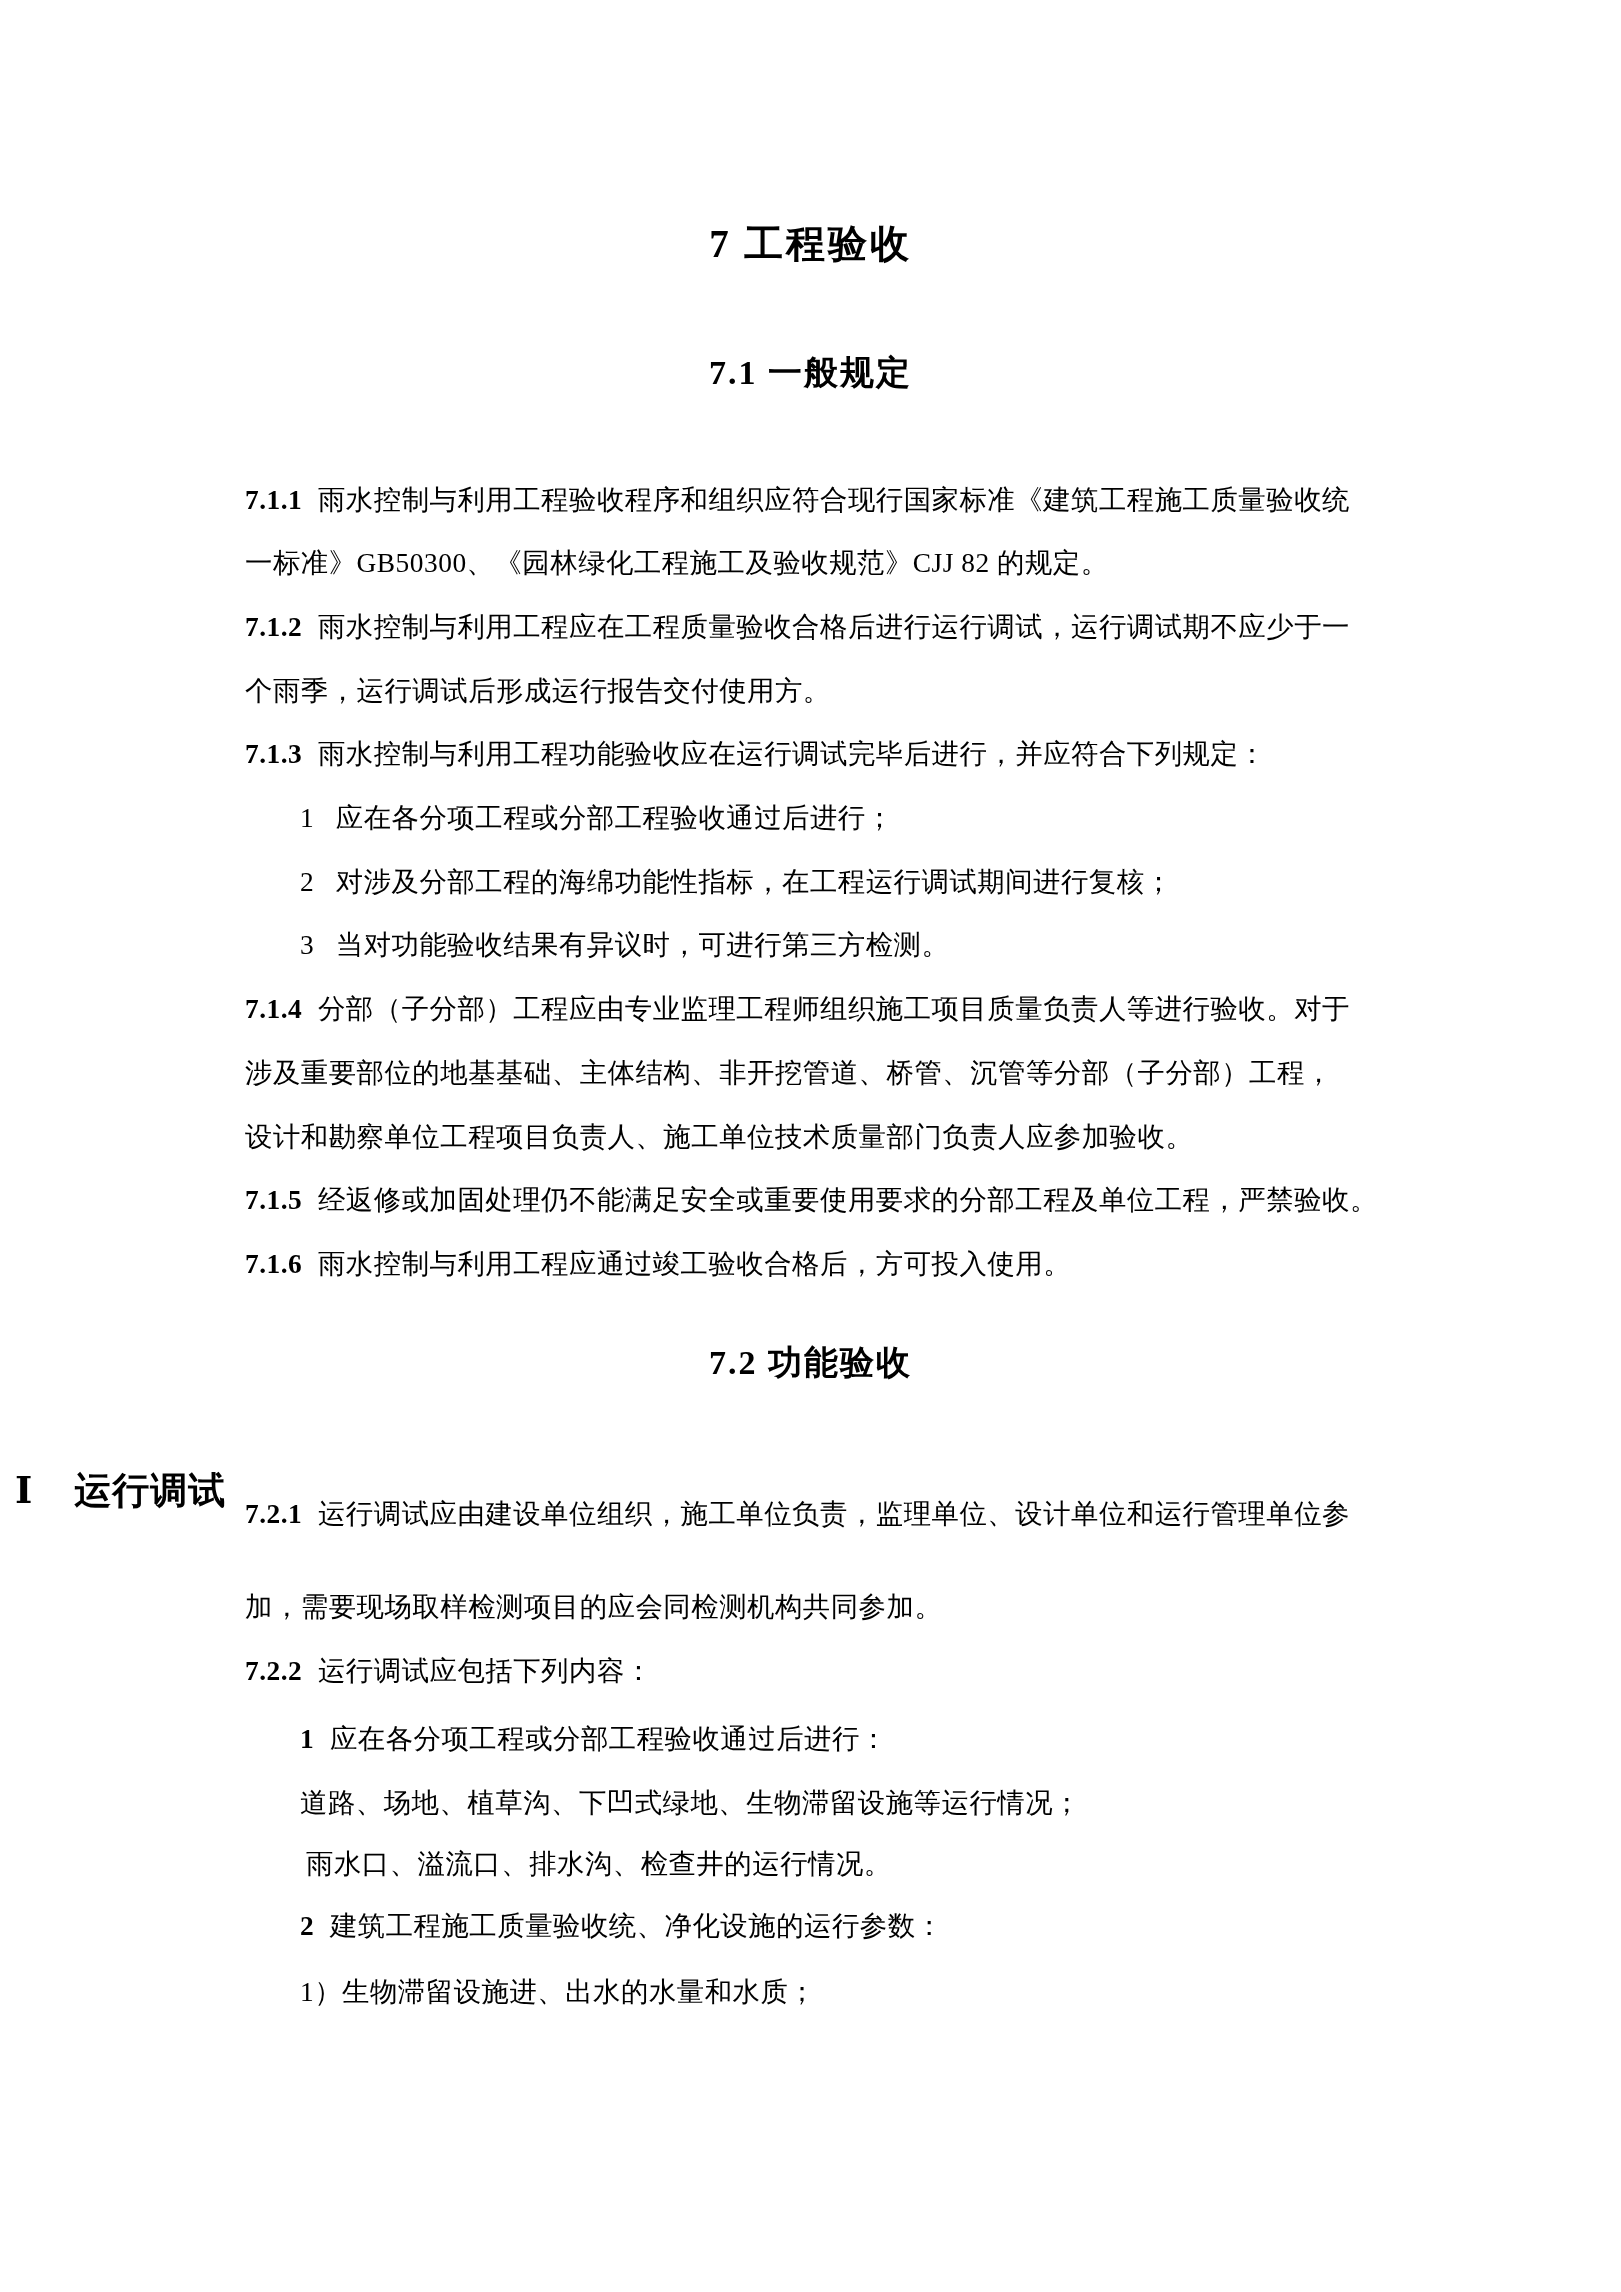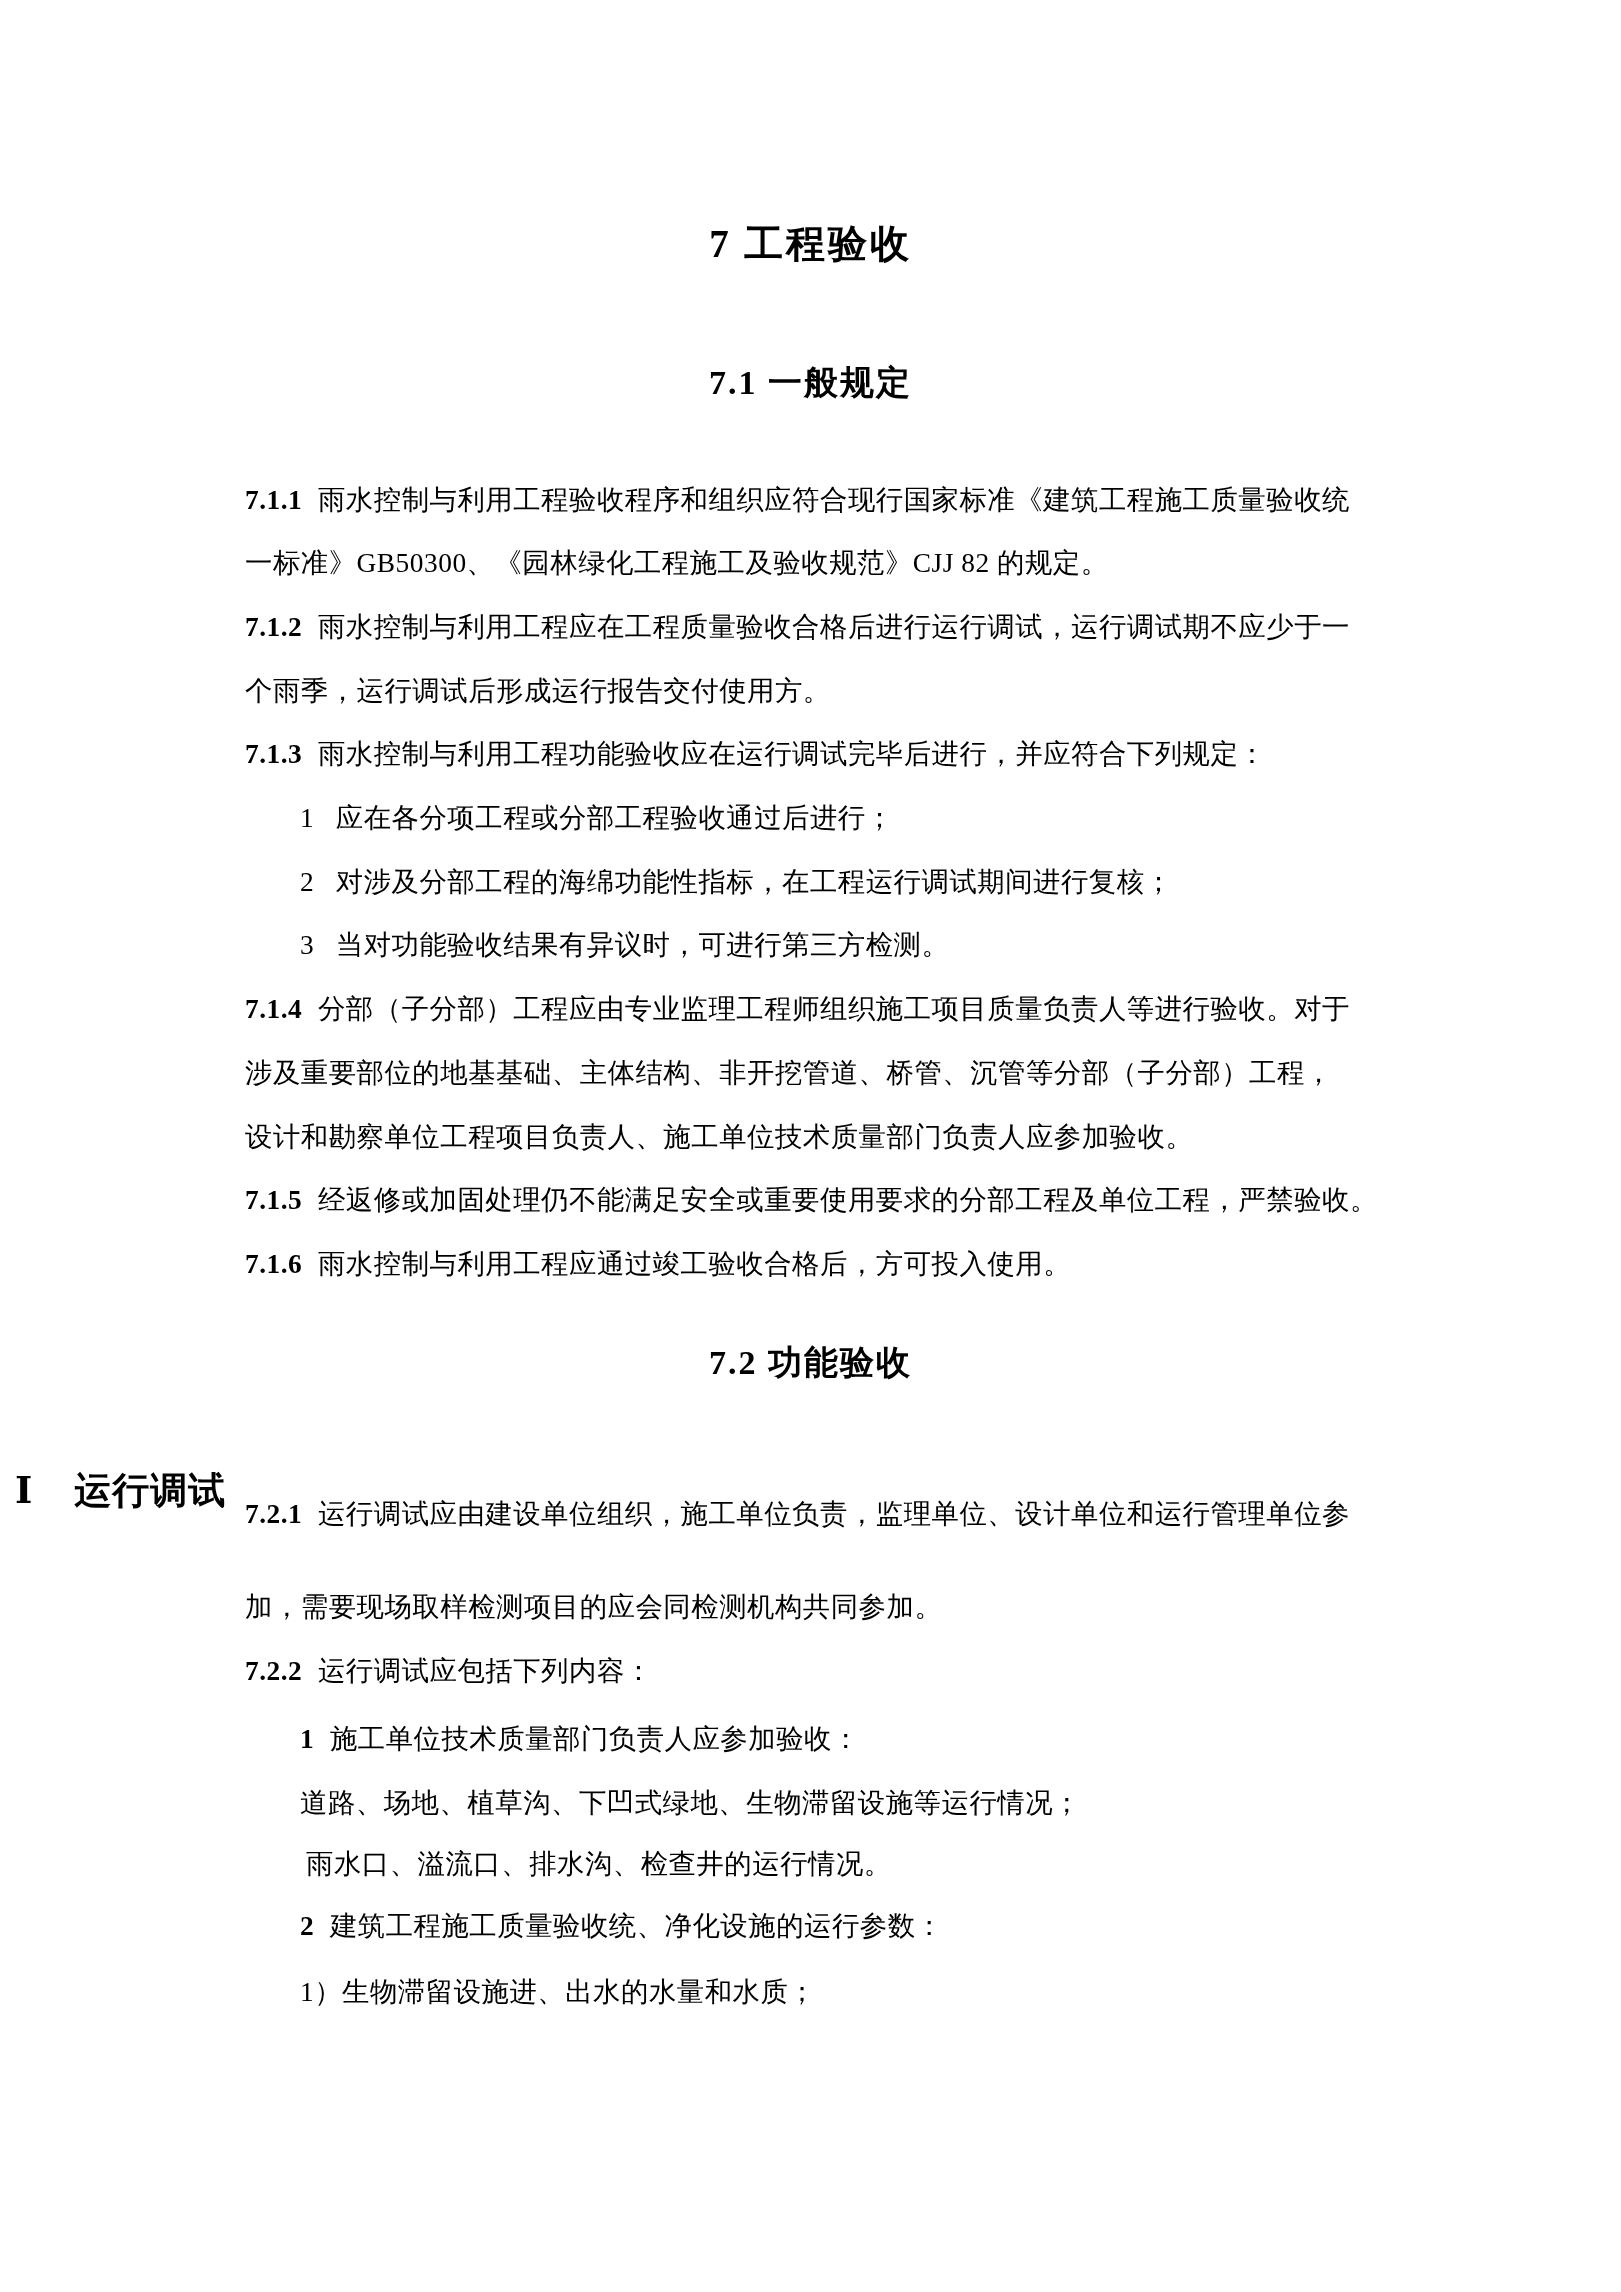--- a/index.html
+++ b/index.html
@@ -68,21 +68,21 @@
     font-size: 24.5px;
     line-height: 41px;
   }
 </style>
 </head>
 <body>
 
 <div class="page">
 
   <h1 class="h-chapter">7 工程验收</h1>
-  <h2 class="h-section" style="top:359px">7.1 一般规定</h2>
+  <h2 class="h-section" style="top:349px">7.1 一般规定</h2>
 
   <p class="line" style="top:468px"><span class="num">7.1.1</span><span>雨水控制与利用工程验收程序和组织应符合现行国家标准《建筑工程施工质量验收统</span></p>
   <p class="line" style="top:531px"><span>一标准》GB50300、《园林绿化工程施工及验收规范》CJJ 82 的规定。</span></p>
 
   <p class="line" style="top:595px"><span class="num">7.1.2</span><span>雨水控制与利用工程应在工程质量验收合格后进行运行调试，运行调试期不应少于一</span></p>
   <p class="line" style="top:659px"><span>个雨季，运行调试后形成运行报告交付使用方。</span></p>
 
   <p class="line" style="top:722px"><span class="num">7.1.3</span><span>雨水控制与利用工程功能验收应在运行调试完毕后进行，并应符合下列规定：</span></p>
   <p class="line indent" style="top:786px"><span class="inum">1</span><span>应在各分项工程或分部工程验收通过后进行；</span></p>
   <p class="line indent" style="top:850px"><span class="inum">2</span><span>对涉及分部工程的海绵功能性指标，在工程运行调试期间进行复核；</span></p>
@@ -95,21 +95,21 @@
   <p class="line" style="top:1168px"><span class="num">7.1.5</span><span>经返修或加固处理仍不能满足安全或重要使用要求的分部工程及单位工程，严禁验收。</span></p>
   <p class="line" style="top:1232px"><span class="num">7.1.6</span><span>雨水控制与利用工程应通过竣工验收合格后，方可投入使用。</span></p>
 
   <h2 class="h-section" style="top:1339px">7.2 功能验收</h2>
   <h3 class="h-sub" style="top:1453px"><span class="numeral">Ⅰ</span><span>运行调试</span></h3>
 
   <p class="line" style="top:1482px"><span class="num">7.2.1</span><span>运行调试应由建设单位组织，施工单位负责，监理单位、设计单位和运行管理单位参</span></p>
   <p class="line" style="top:1575px"><span>加，需要现场取样检测项目的应会同检测机构共同参加。</span></p>
 
   <p class="line" style="top:1639px"><span class="num">7.2.2</span><span>运行调试应包括下列内容：</span></p>
-  <p class="line indent" style="top:1707px"><span class="num">1</span><span>施工单位技术质量部门负责人应参加验收：</span></p>
+  <p class="line indent" style="top:1707px"><span class="num">1</span><span>应在各分项工程或分部工程验收通过后进行：</span></p>
   <p class="line indent" style="top:1771px"><span>道路、场地、植草沟、下凹式绿地、生物滞留设施等运行情况；</span></p>
   <p class="line indent2" style="top:1832px"><span>雨水口、溢流口、排水沟、检查井的运行情况。</span></p>
   <p class="line indent" style="top:1894px"><span class="num">2</span><span>建筑工程施工质量验收统、净化设施的运行参数：</span></p>
   <p class="line indent" style="top:1960px"><span>1）生物滞留设施进、出水的水量和水质；</span></p>
 
 
 </div>
 
 
 </body></html>

